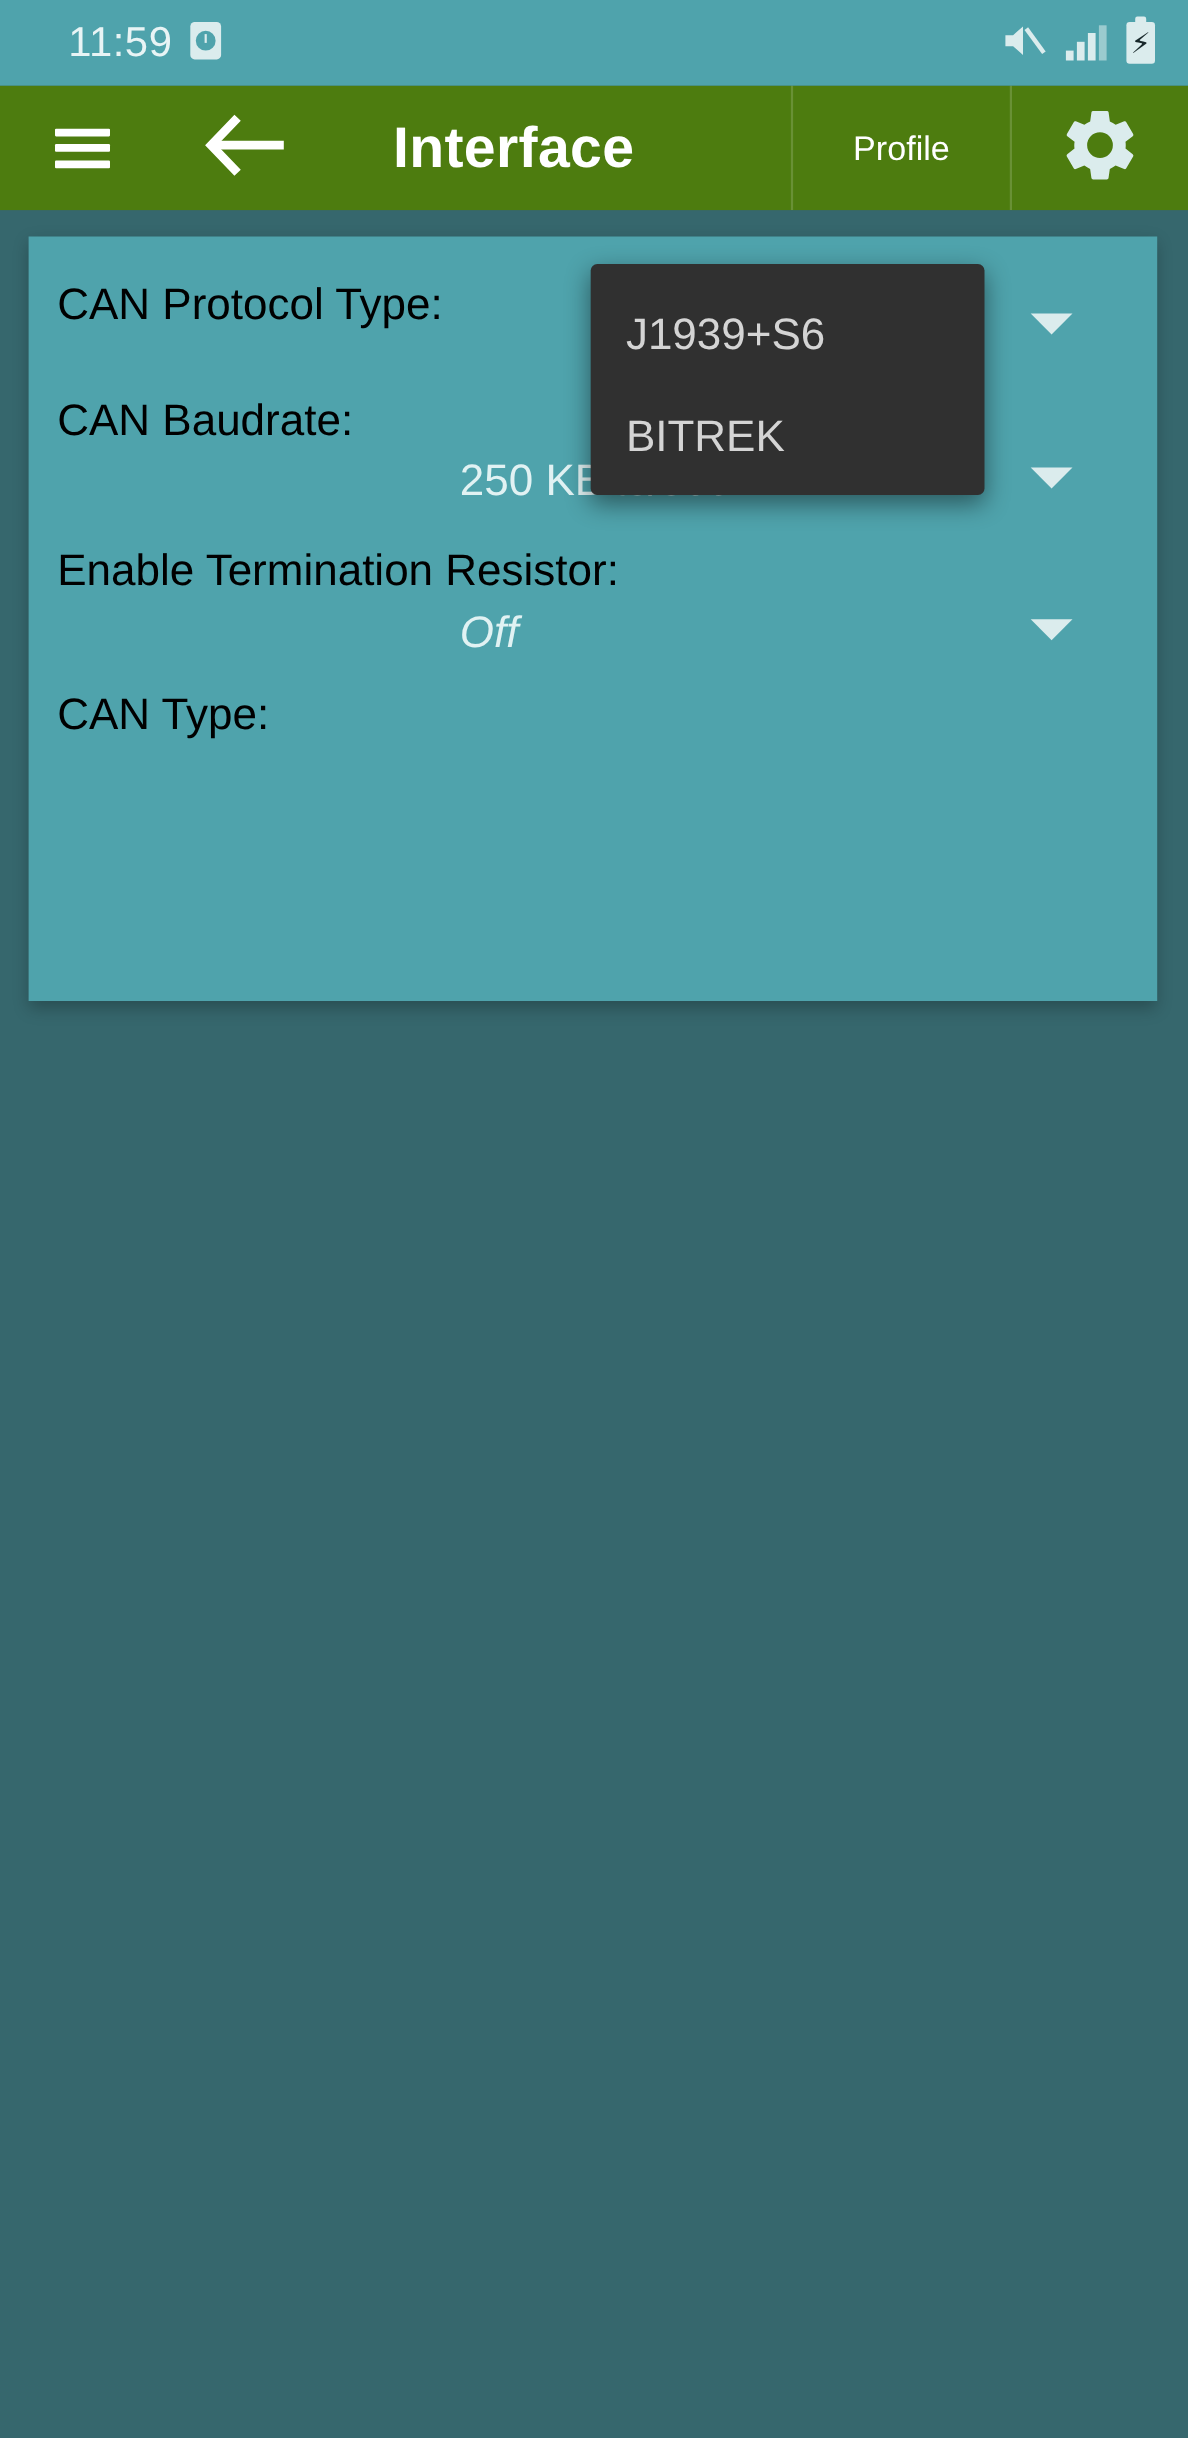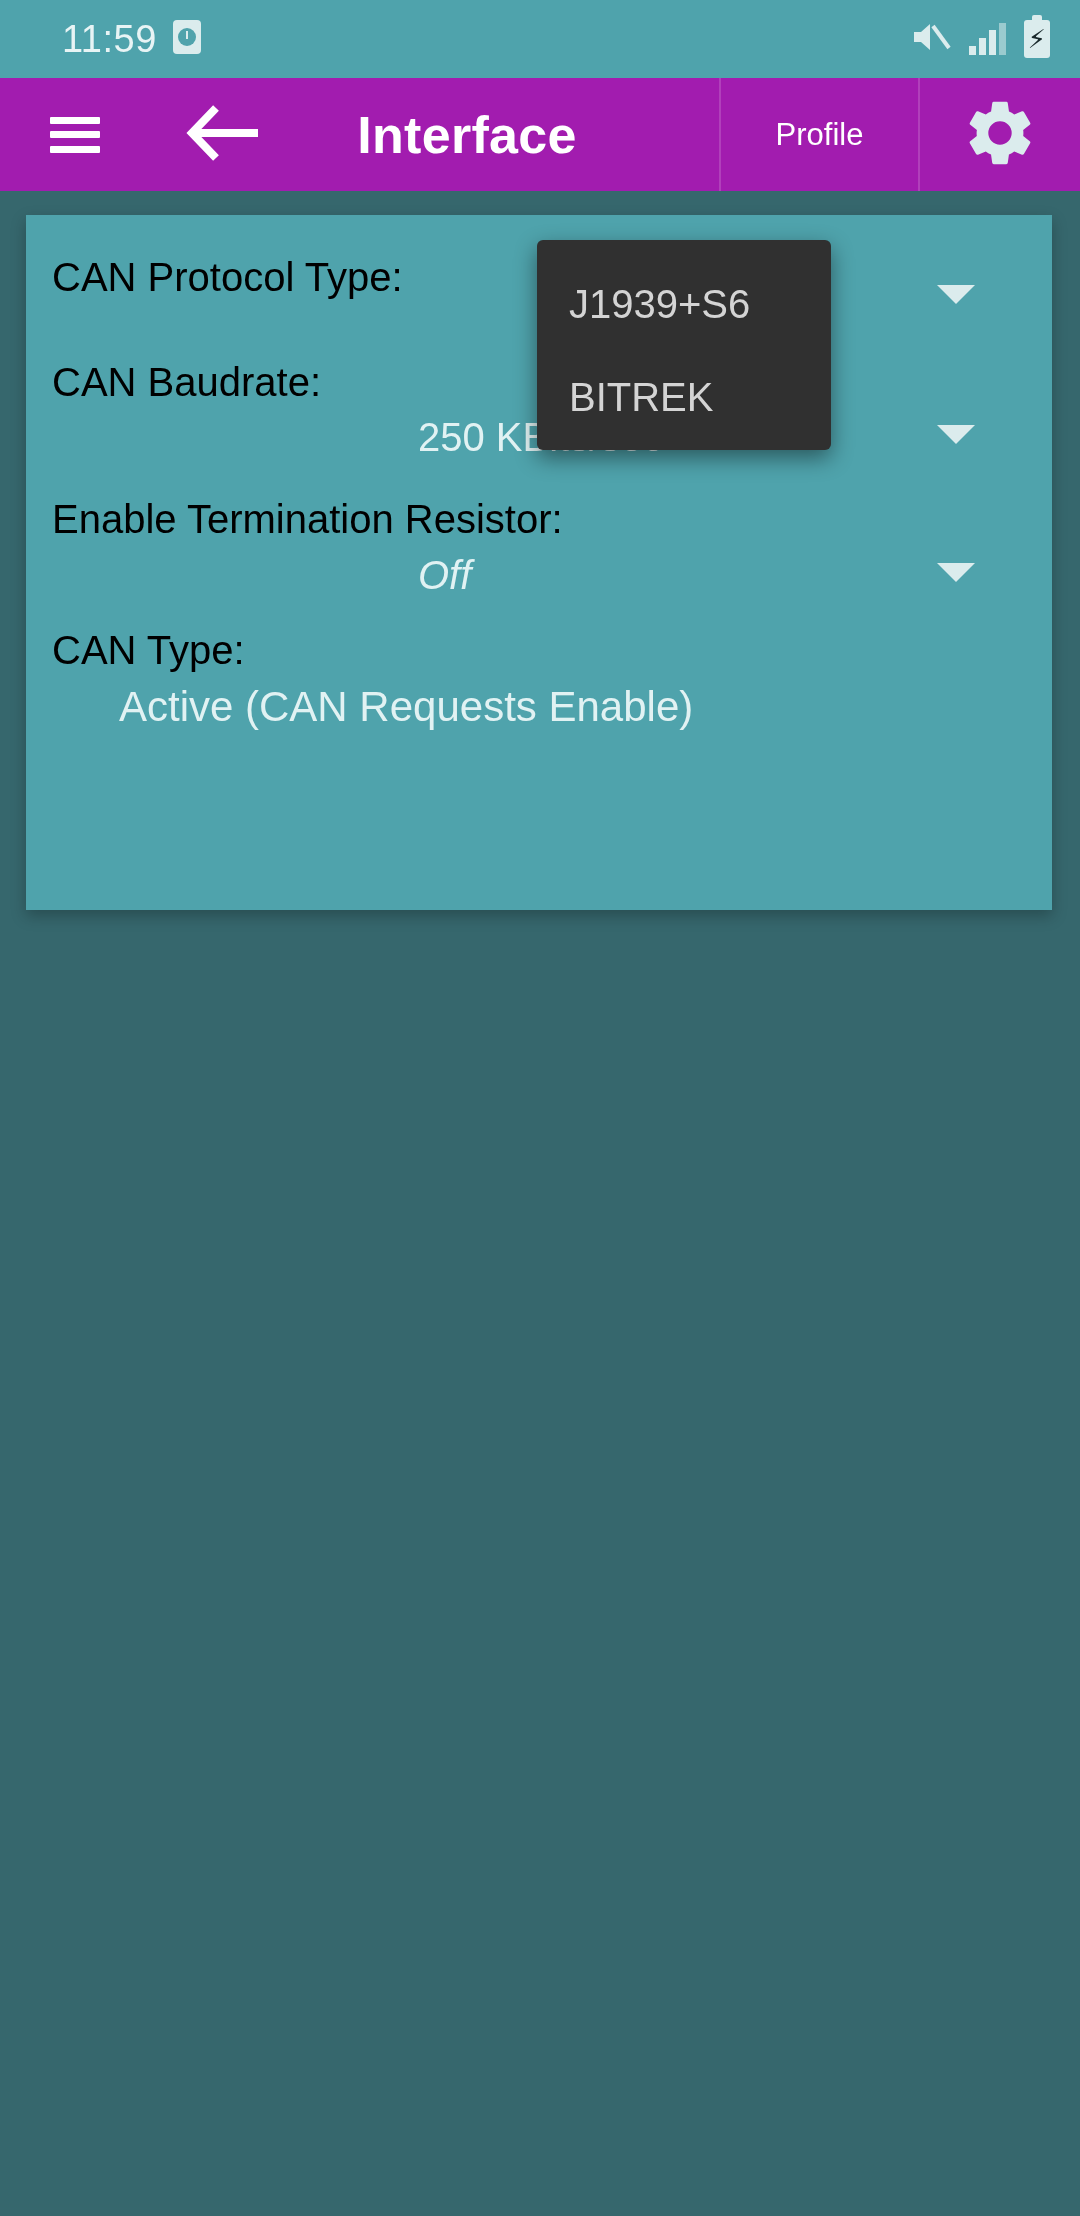--- a/index.html
+++ b/index.html
@@ -110,21 +110,21 @@
     font-size: 26px;
     line-height: 1;
   }
 
   
   #app-bar {
     position: absolute;
     left: 0; top: 78px;
     width: 1080px;
     height: 113px;
-    background: #a21caf;
+    background: #4d7c0f;
     display: flex;
     align-items: stretch;
   }
   #menu-button {
     width: 150px;
     display: flex;
     align-items: center;
     justify-content: center;
   }
   .hamburger {
@@ -224,21 +224,21 @@
   #caret-termination { left: 911px; top: 348px; }
 
   #lbl-canmode { left: 26px;  top: 413px; }
   #val-canmode { left: 93px;  top: 468px; font-size: 42px; }
 
   
   #protocol-dropdown {
     position: absolute;
     left: 537px;
     top: 240px;
-    width: 294px;
+    width: 358px;
     height: 210px;
     background: #303030;
     border-radius: 6px;
     box-shadow: 0 8px 22px rgba(0,0,0,0.45);
     z-index: 20;
   }
   .dropdown-item {
     position: absolute;
     left: 32px;
     color: #d4d4d4;
@@ -316,21 +316,20 @@
 
     <div class="field-label" id="lbl-baudrate">CAN Baudrate:</div>
     <div class="field-value" id="val-baudrate">250 KBits/sec</div>
     <div class="caret" id="caret-baudrate"></div>
 
     <div class="field-label" id="lbl-termination">Enable Termination Resistor:</div>
     <div class="field-value" id="val-termination">Off</div>
     <div class="caret" id="caret-termination"></div>
 
     <div class="field-label" id="lbl-canmode">CAN Type:</div>
-    <div class="field-value" id="val-canmode">Active (CAN Requests Enable)</div>
   </div>
 
   <div id="protocol-dropdown">
     <div class="dropdown-item item-0">J1939+S6</div>
     <div class="dropdown-item item-1">BITREK</div>
   </div>
 
 </div>
 
 </body></html>

